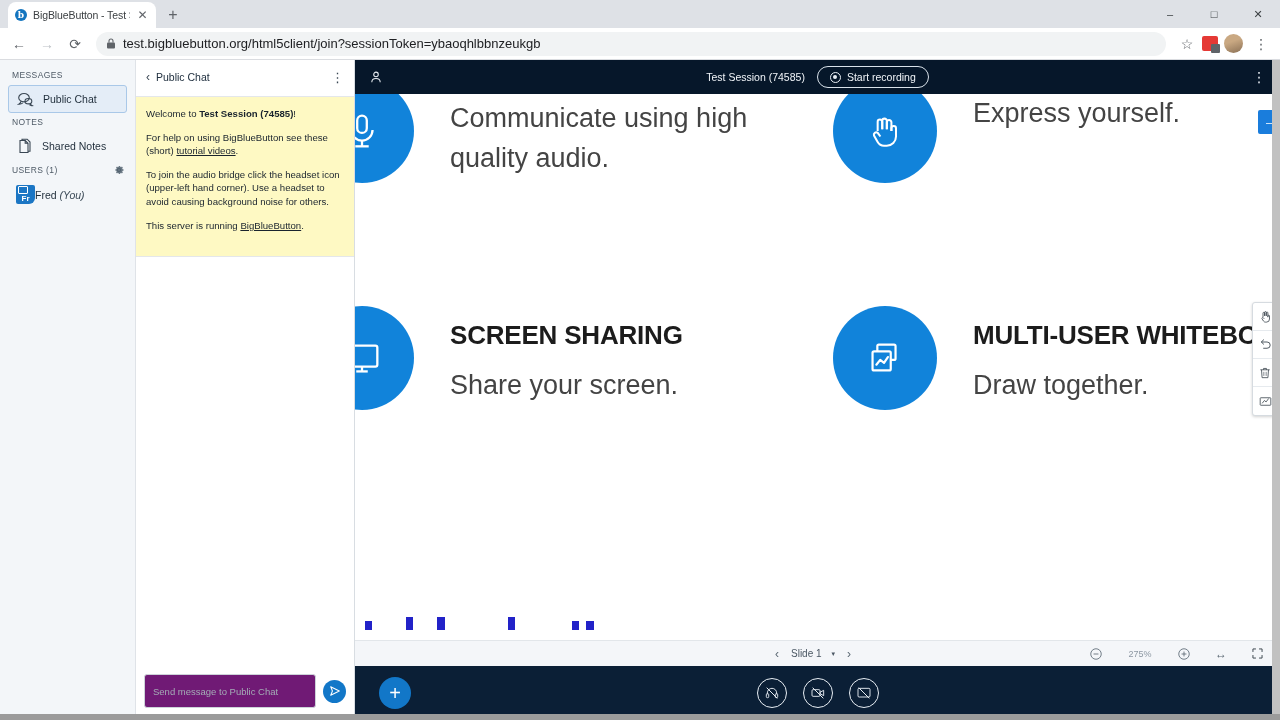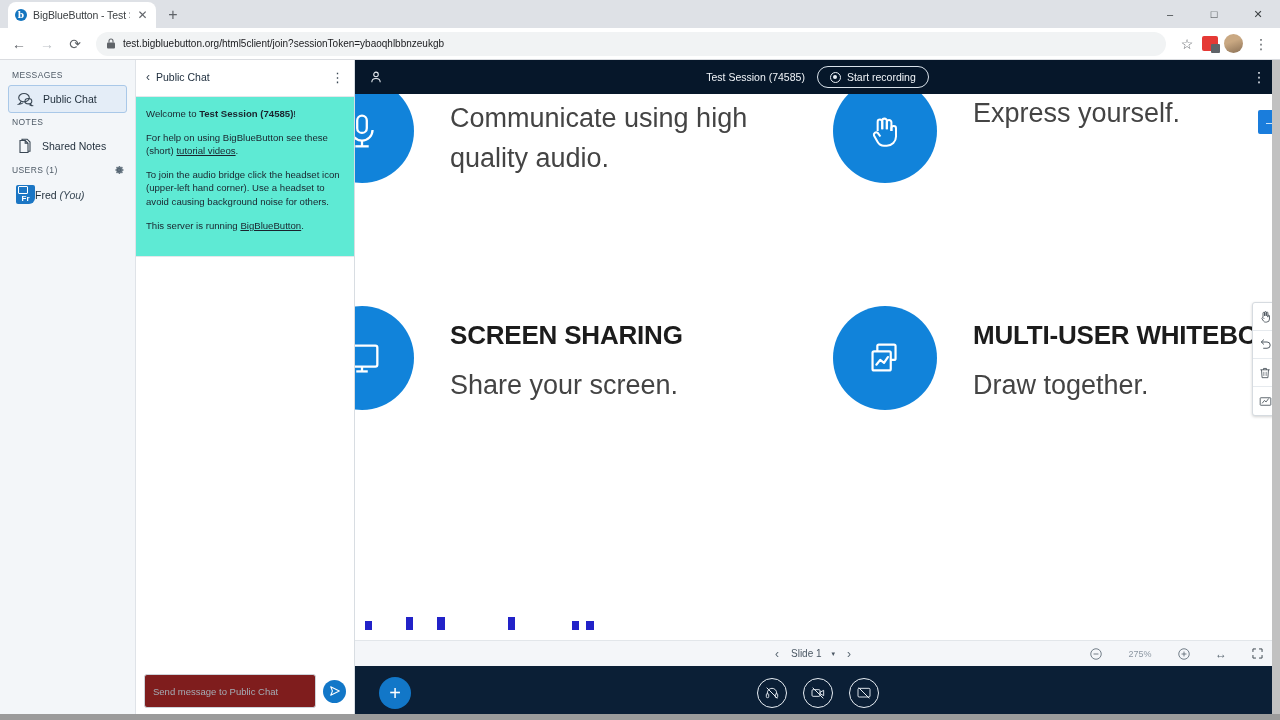--- a/index.html
+++ b/index.html
@@ -52,21 +52,21 @@
   .tb-btn {
     width: 26px; height: 26px; display: flex; align-items: center;
     justify-content: center; color: #5f6368; font-size: 14px; flex: 0 0 auto;
   }
   .tb-btn.dim { color: #bdc1c6; }
   .omnibox {
     flex: 1; height: 24px; background: #f1f3f4; border-radius: 12px;
     display: flex; align-items: center; padding: 0 10px; gap: 7px;
     margin: 0 6px;
   }
-  .omni-url { font-size: 10px; color: #202124; white-space: nowrap; }
+  .omni-url { font-size: 13px; color: #202124; white-space: nowrap; }
   .ext-icon {
     width: 16px; height: 15px; background: #e53935; border-radius: 2px;
     position: relative; flex: 0 0 auto;
   }
   .ext-icon::after {
     content: ''; position: absolute; right: -2px; bottom: -2px;
     width: 9px; height: 9px; background: #5f6368; border-radius: 1px;
   }
   .avatar-chrome {
     width: 19px; height: 19px; border-radius: 50%;
@@ -117,30 +117,30 @@
   .chat-head {
     height: 26px; display: flex; align-items: center; gap: 6px;
     padding: 0 10px; margin-top: 4px;
   }
   .chev-back { font-size: 12px; color: #3a4754; line-height: 1; }
   .chat-title { font-size: 10.5px; color: #20303f; flex: 1; }
   .kebab-dark { font-size: 13px; color: #3a4754; line-height: 1; letter-spacing: 0; }
   .chat-body { flex: 1; padding: 6px 0 0 0; overflow: hidden; }
   .chat-msgbox {
     border: 1px solid #e4e7ea; margin: 0 0 0 0; padding: 10px 10px 12px 10px;
-    background: #5eead4; border-left: none; border-right: none;
+    background: #fef9c3; border-left: none; border-right: none;
   }
   .chat-msgbox p { font-size: 9.6px; line-height: 1.42; color: #1a242e; margin-bottom: 10px; }
   .chat-msgbox p:last-child { margin-bottom: 12px; }
   .chat-msgbox b { font-weight: bold; }
   .chat-msgbox a { color: #1a242e; text-decoration: underline; }
   .chat-foot { padding: 8px 8px 12px 8px; display: flex; align-items: center; gap: 7px; }
   .chat-input {
     flex: 1; height: 24px; border: 1px solid #cdd3d9; border-radius: 3px;
-    font-size: 9.5px; color: #9aa4ae; padding: 16px 8px; background: #7f1d1d;
+    font-size: 9.5px; color: #9aa4ae; padding: 16px 8px; background: #701a75;
     font-family: "Liberation Sans", sans-serif; outline: none;
   }
   .chat-input::placeholder { color: #a4adb6; }
   .send-btn {
     width: 23px; height: 23px; border-radius: 50%; background: #1277c8;
     display: flex; align-items: center; justify-content: center;
     color: #fff; font-size: 10px; flex: 0 0 auto; border: none;
   }
 
   

